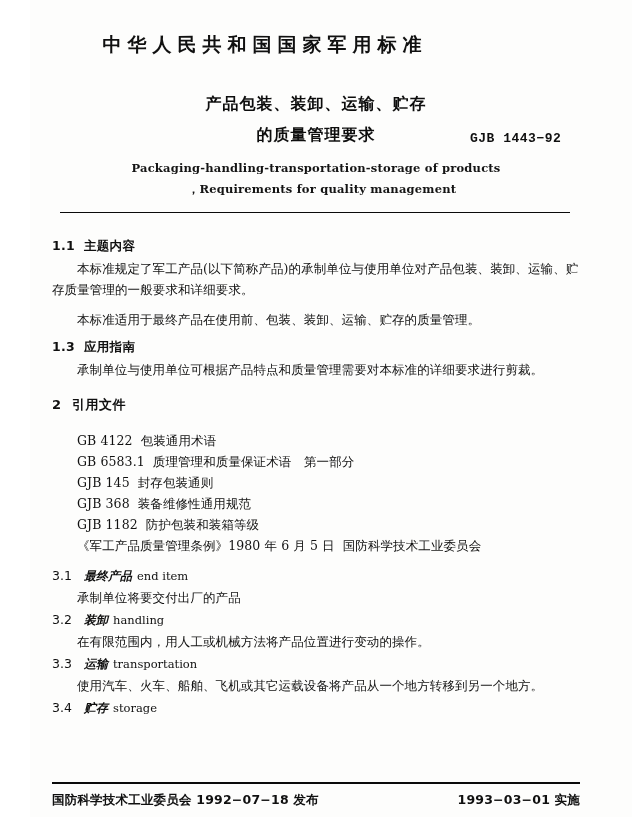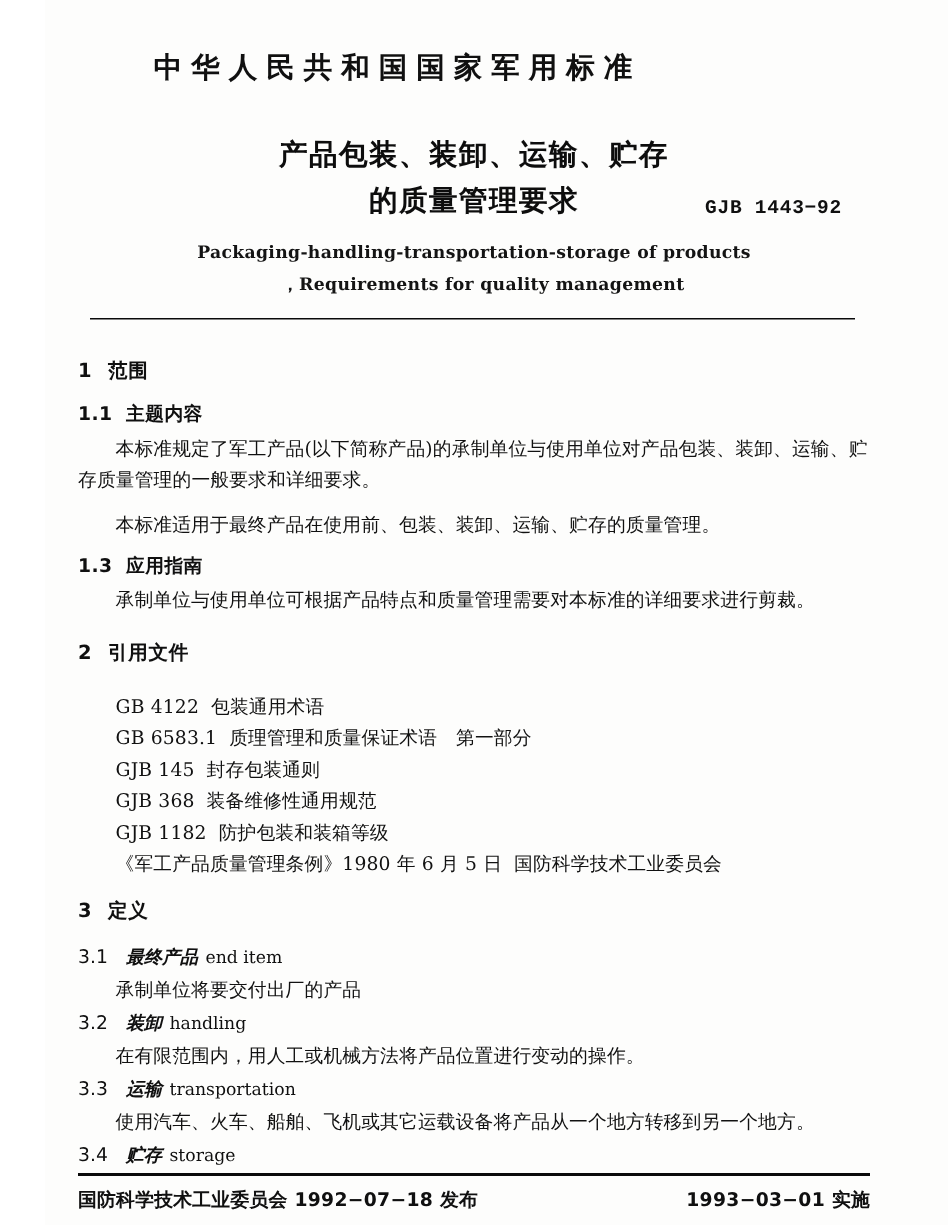--- a/index.html
+++ b/index.html
@@ -53,21 +53,21 @@
   .title-block {
     position: absolute;
     left: 0;
     top: 88px;
     width: 632px;
     text-align: center;
   }
   .title-cn {
     font-family: "DejaVu Sans", "Liberation Sans", sans-serif;
     font-weight: bold;
-    font-size: 19px;
+    font-size: 16px;
     letter-spacing: 1px;
     color: #0d0d0d;
     line-height: 31px;
     white-space: nowrap;
   }
   .title-en {
     font-family: "DejaVu Serif", "Liberation Serif", serif;
     font-weight: bold;
     font-size: 11.5px;
     color: #141414;
@@ -233,23 +233,20 @@
       <div class="title-en">Packaging-handling-transportation-storage of products</div>
       <div class="title-en title-en-2">，Requirements for quality management</div>
     </div>
 
     <div class="std-number">GJB 1443−92</div>
 
     <div class="rule-top"></div>
 
     <div class="body">
 
-      <div class="h1">
-        <span class="num">1</span><span>范围</span>
-      </div>
 
       <div class="h2">
         <span class="num">1.1</span><span>主题内容</span>
       </div>
       <p class="para">本标准规定了军工产品(以下简称产品)的承制单位与使用单位对产品包装、装卸、运输、贮存质量管理的一般要求和详细要求。</p>
 
       <p class="para">本标准适用于最终产品在使用前、包装、装卸、运输、贮存的质量管理。</p>
 
       <div class="h2">
         <span class="num">1.3</span><span>应用指南</span>
@@ -278,23 +275,20 @@
         <li class="ref-item">
           <span class="ref-code">GJB 1182</span><span>防护包装和装箱等级</span>
         </li>
         <li class="ref-item">
           <span class="ref-code">《军工产品质量管理条例》1980 年 6 月 5 日</span><span>国防科学技术工业委员会</span>
         </li>
       </ul>
 
       <div class="gap-md"></div>
 
-      <div class="h1" style="margin-bottom:14px">
-        <span class="num">3</span><span>定义</span>
-      </div>
 
       <div class="def-head">
         <span class="num">3.1</span><span class="def-term">最终产品</span><span class="def-en">end item</span>
       </div>
       <p class="def-body">承制单位将要交付出厂的产品</p>
 
       <div class="def-head">
         <span class="num">3.2</span><span class="def-term">装卸</span><span class="def-en">handling</span>
       </div>
       <p class="def-body">在有限范围内，用人工或机械方法将产品位置进行变动的操作。</p>

